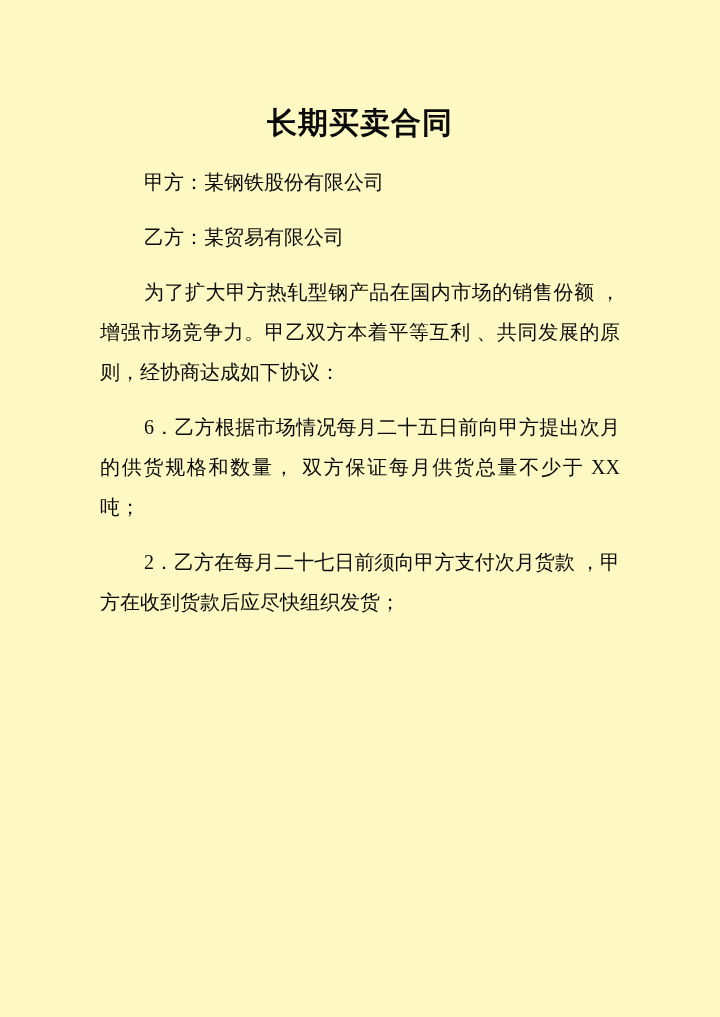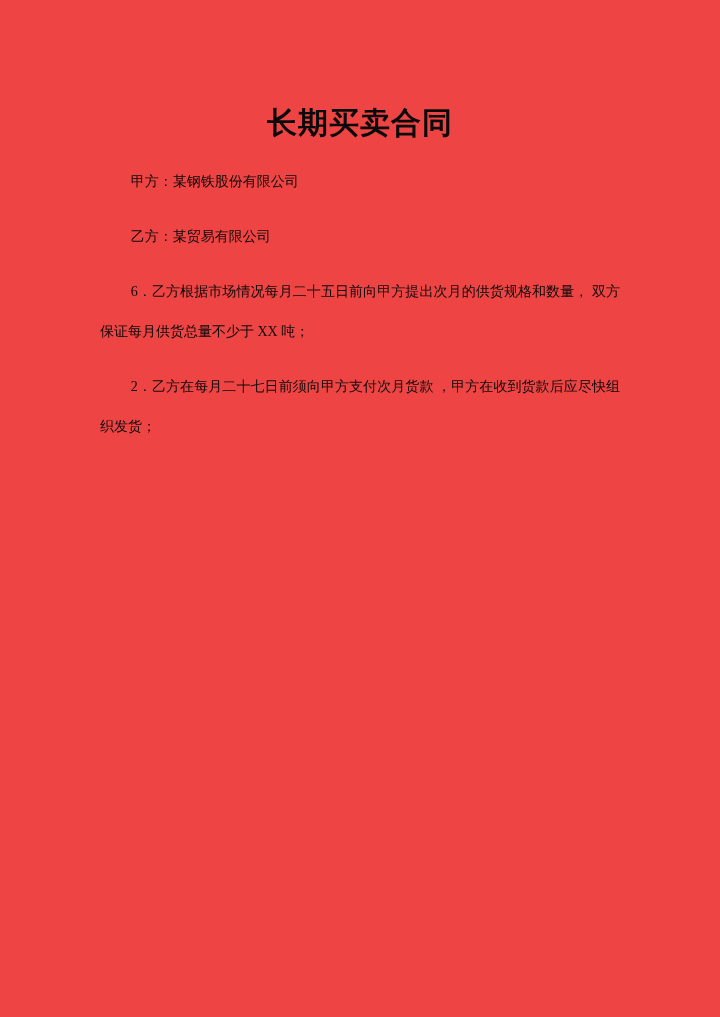--- a/index.html
+++ b/index.html
@@ -4,38 +4,38 @@
 <style>
   html, body {
     margin: 0;
     padding: 0;
     background: #ffffff;
   }
   .page {
     position: relative;
     width: 720px;
     height: 1017px;
-    background: #ef4444;
+    background: #fef9c3;
     color: #0a0a0a;
     box-sizing: border-box;
     padding: 102px 100px 0 100px;
     overflow: hidden;
     font-family: "Liberation Serif", "DejaVu Serif", serif;
   }
   .doc-title {
     margin: 0 0 18px 0;
     font-size: 30px;
     line-height: 42px;
     font-weight: 700;
     text-align: center;
     letter-spacing: 1px;
   }
   .para {
     margin: 0 0 15px 0;
-    font-size: 14px;
+    font-size: 20px;
     line-height: 40px;
     text-align: justify;
     text-justify: inter-ideograph;
     text-indent: 2.2em;
     word-break: break-all;
   }
   .party-line {
     text-align: left;
   }
 </style>
@@ -43,20 +43,21 @@
 <body>
 
 <div class="page">
 
   <h1 class="doc-title">长期买卖合同</h1>
 
   <p class="para party-line">甲方：某钢铁股份有限公司</p>
 
   <p class="para party-line">乙方：某贸易有限公司</p>
 
+  <p class="para">为了扩大甲方热轧型钢产品在国内市场的销售份额 ，增强市场竞争力。甲乙双方本着平等互利 、共同发展的原则，经协商达成如下协议：</p>
 
 
 
   <p class="para">6．乙方根据市场情况每月二十五日前向甲方提出次月的供货规格和数量， 双方保证每月供货总量不少于 XX 吨；</p>
 
   <p class="para">2．乙方在每月二十七日前须向甲方支付次月货款 ，甲方在收到货款后应尽快组织发货；</p>
 
 
 </div>
 

